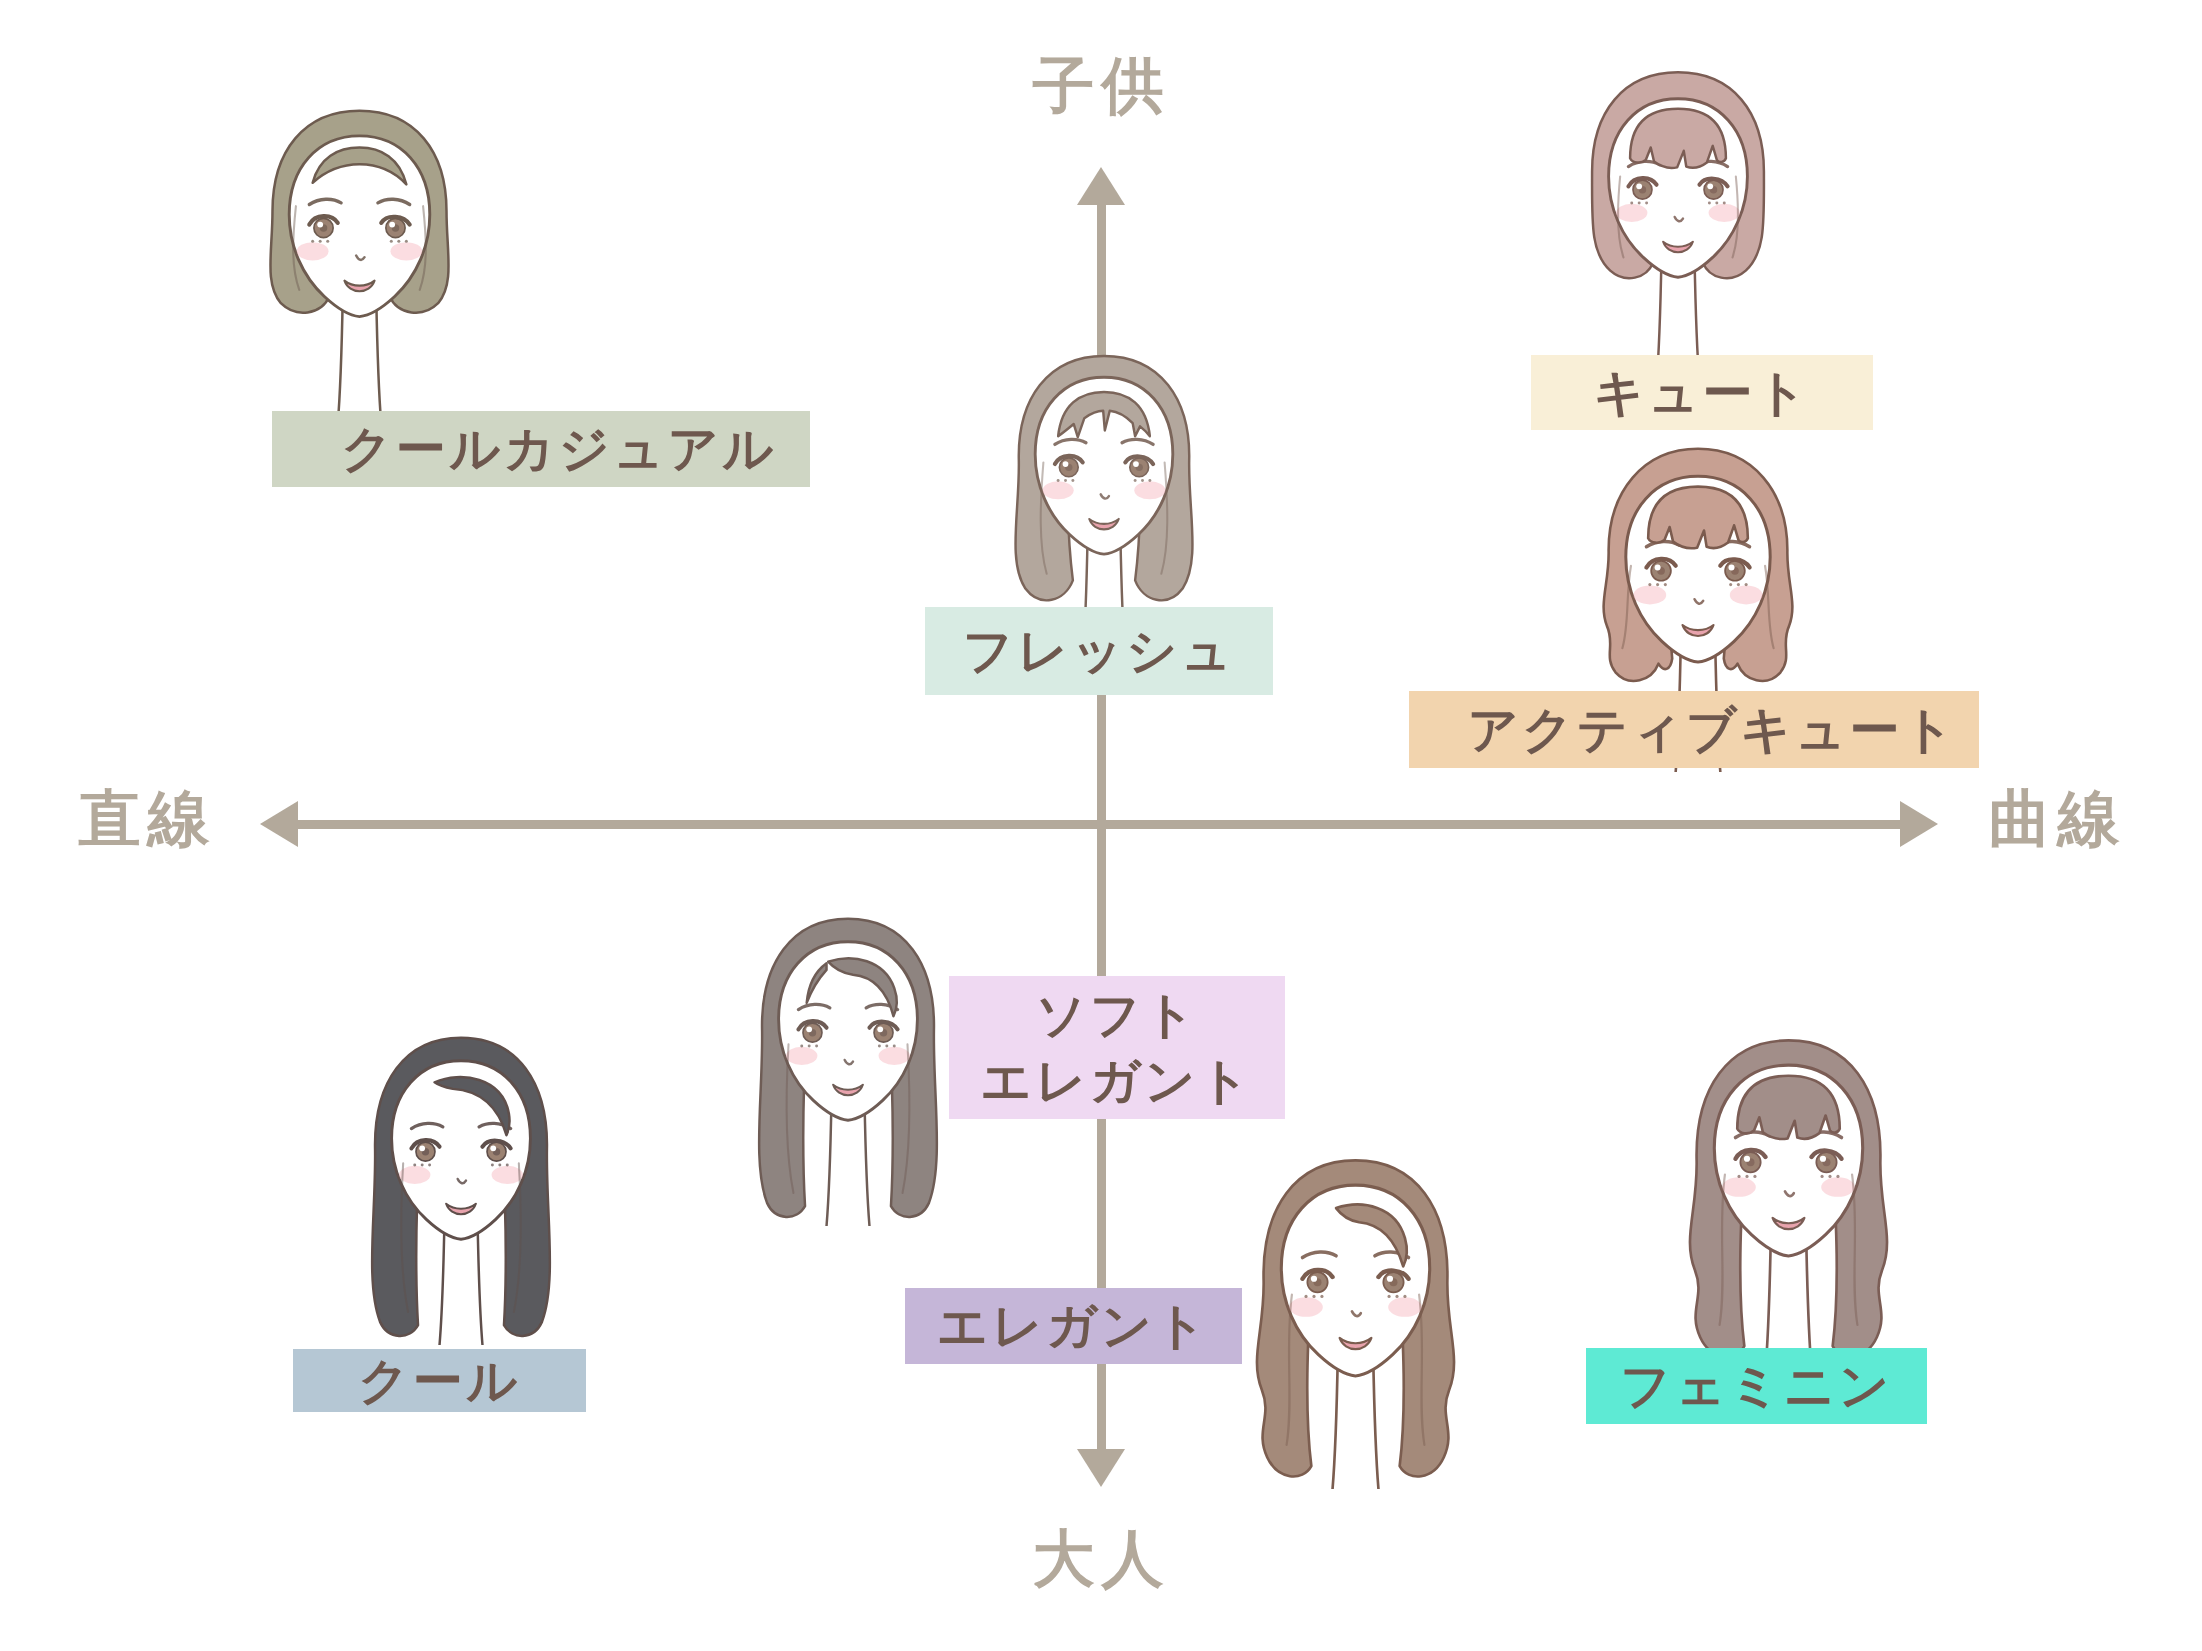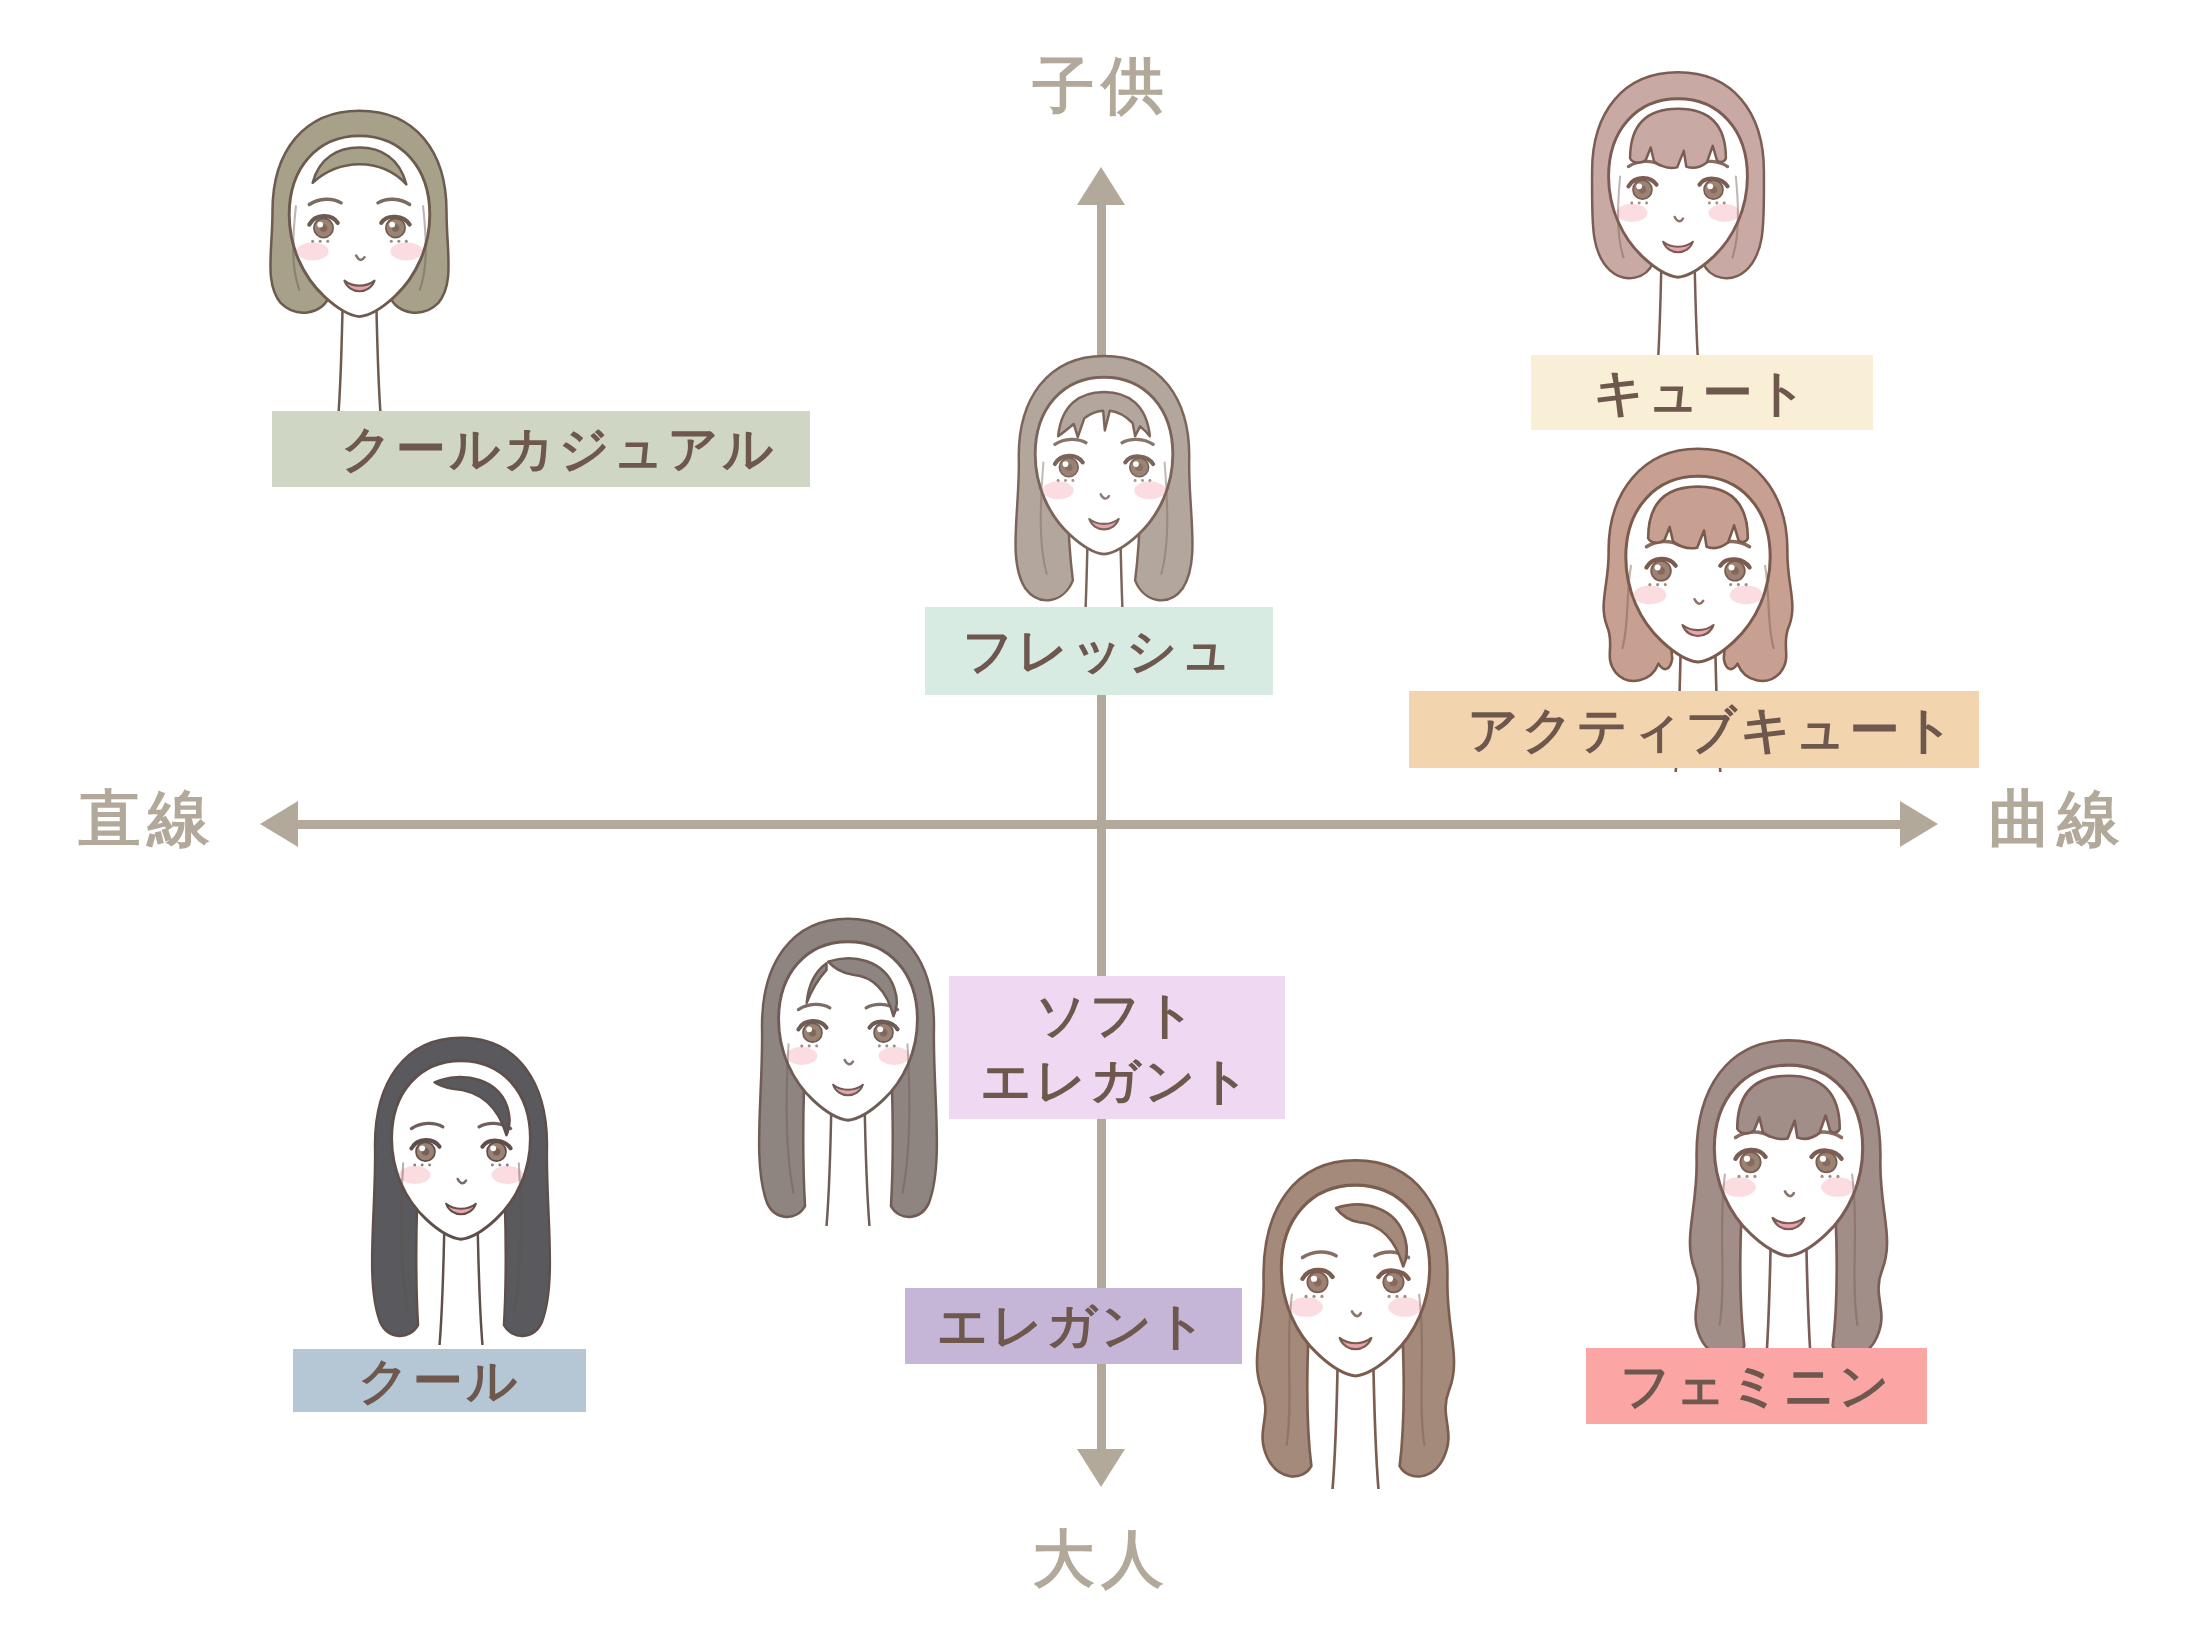--- a/index.html
+++ b/index.html
@@ -337,16 +337,16 @@
       </svg>
     </div>
 
   <div class="tag tag-cool-casual" style="background: rgb(207, 214, 196); color: rgb(110, 88, 78);">クールカジュアル</div>
   <div class="tag tag-fresh" style="background: rgb(216, 235, 227); color: rgb(110, 88, 78);">フレッシュ</div>
   <div class="tag tag-cute" style="background: rgb(249, 239, 215); color: rgb(110, 88, 78);">キュート</div>
   <div class="tag tag-active-cute" style="background: rgb(242, 212, 174); color: rgb(110, 88, 78);">アクティブキュート</div>
   <div class="tag tag-soft-elegant" style="background: rgb(239, 217, 242); color: rgb(110, 88, 78);">ソフト<br>エレガント</div>
   <div class="tag tag-elegant" style="background: rgb(197, 182, 216); color: rgb(110, 88, 78);">エレガント</div>
   <div class="tag tag-cool" style="background: rgb(181, 199, 212); color: rgb(110, 88, 78);">クール</div>
-  <div class="tag tag-feminine" style="background: #fca5a5; color: rgb(110, 88, 78);">フェミニン</div>
+  <div class="tag tag-feminine" style="background: #5eead4; color: rgb(110, 88, 78);">フェミニン</div>
 
 </div>
 
 
 </body></html>

